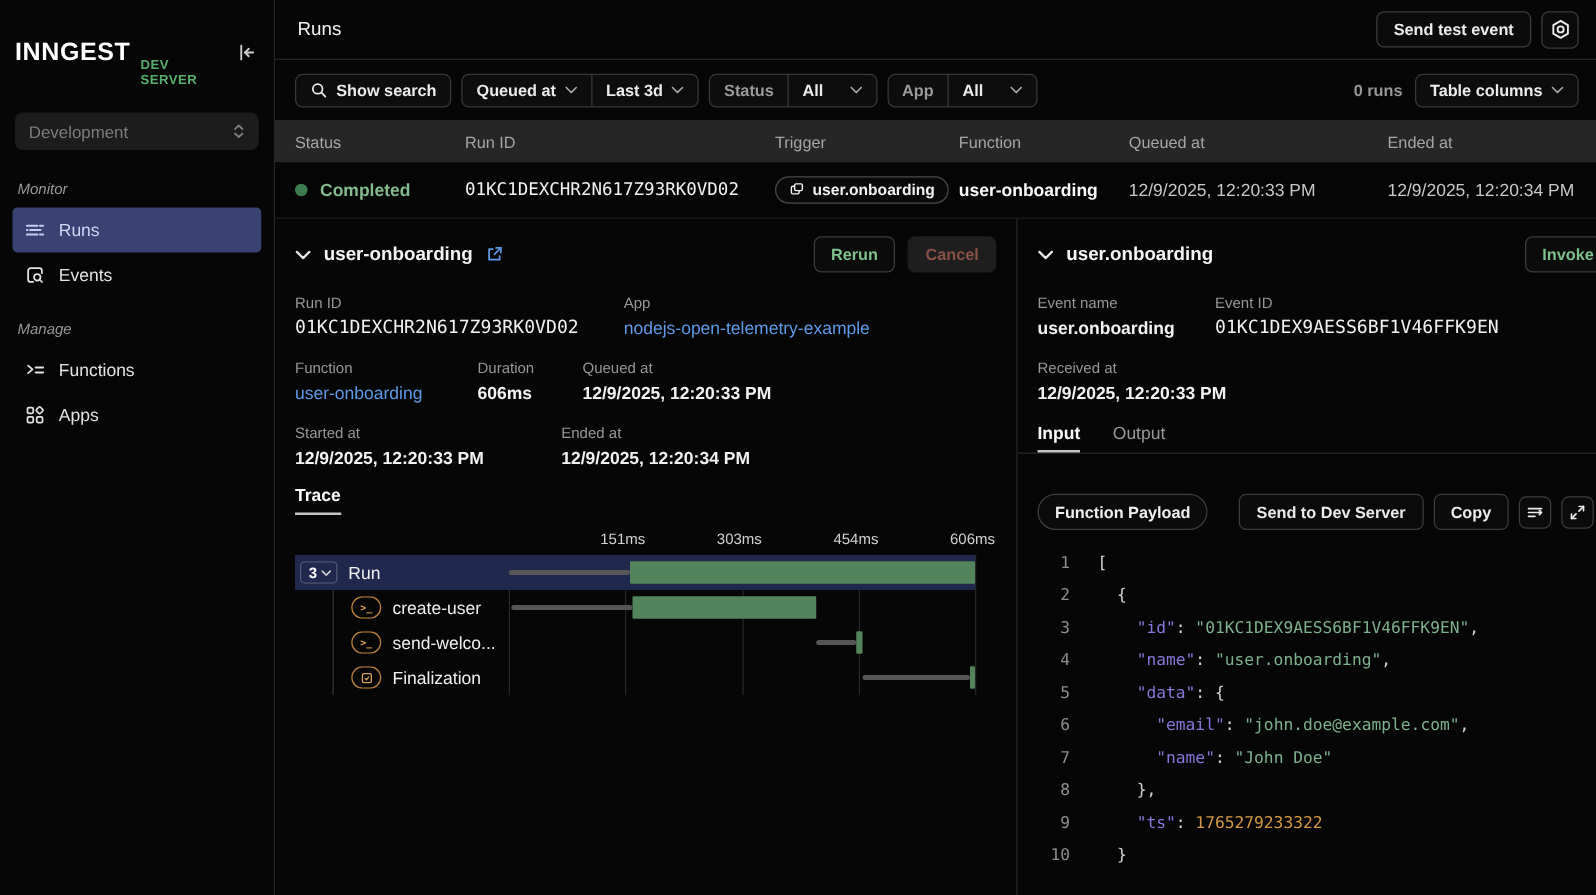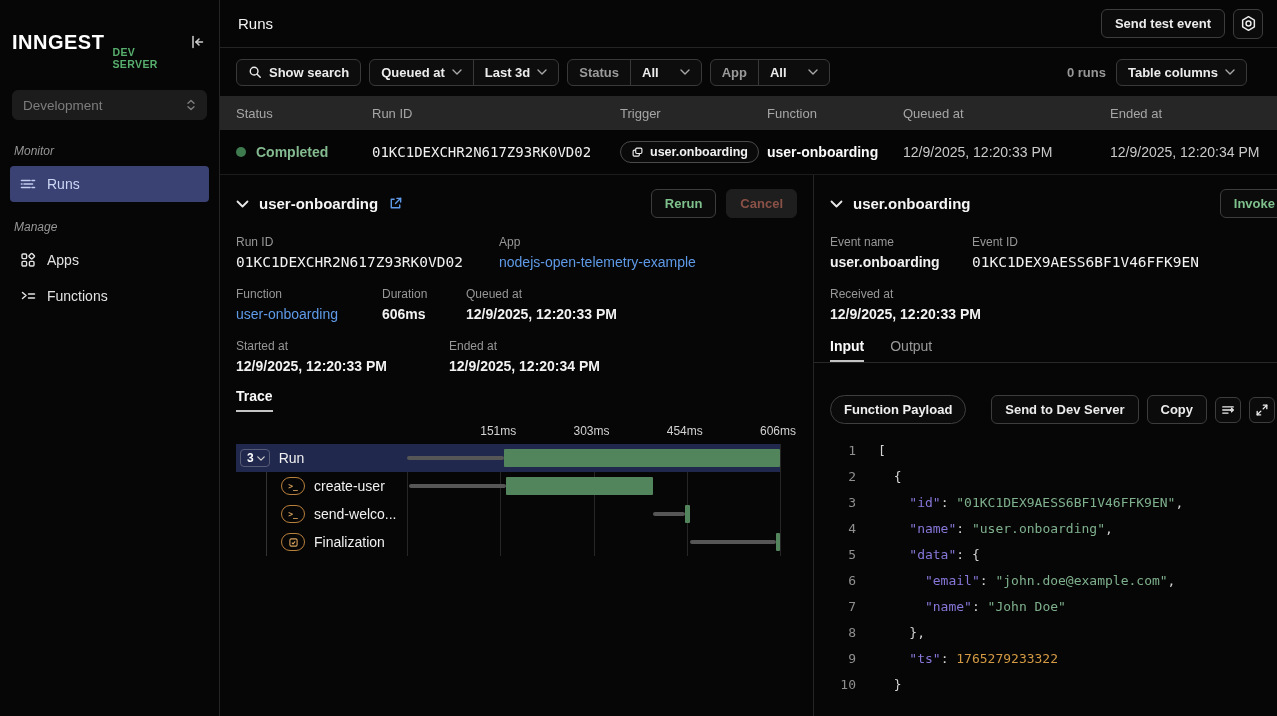--- a/index.html
+++ b/index.html
@@ -25,21 +25,21 @@
 
   
   .main { flex:1; display:flex; flex-direction:column; min-width:0; }
   .topbar { height:48px; min-height:48px; display:flex; align-items:center; padding:0 14px 0 18px; border-bottom:1px solid #242424; }
   .page-title { font-size:15px; font-weight:500; color:#f2f2f2; }
   .topbar-right { margin-left:auto; display:flex; gap:8px; align-items:center; }
   .btn { background:#0b0b0b; border:1px solid #3d3d3d; border-radius:6px; color:#ececec; font-size:13px; font-weight:600;
     padding:6px 13px; cursor:pointer; font-family:"Liberation Sans", sans-serif; white-space:nowrap; }
   .icon-btn { width:30px; height:30px; display:flex; align-items:center; justify-content:center; padding:0; }
 
-  .filterbar { height:48px; min-height:48px; display:flex; align-items:center; padding:0 30px 0 16px; gap:8px; }
+  .filterbar { height:48px; min-height:48px; display:flex; align-items:center; padding:0 14px 0 16px; gap:8px; }
   .pill { display:flex; align-items:stretch; border:1px solid #393939; border-radius:6px; background:#0d0d0d; overflow:hidden; height:27px; }
   .pill .seg { display:flex; align-items:center; gap:7px; padding:0 11px; font-size:13px; font-weight:600; color:#ececec; cursor:pointer; }
   .pill .seg + .seg { border-left:1px solid #393939; }
   .pill .seg.dim { color:#9a9a9a; cursor:default; }
   .chev { color:#a8a8a8; display:flex; }
   .filter-right { margin-left:auto; display:flex; align-items:center; gap:10px; }
   .runs-count { font-size:13px; color:#979797; font-weight:600; }
 
   
   .tbl-header, .tbl-row { display:grid; grid-template-columns:136px 248px 147px 136px 207px 1fr; padding-left:16px; align-items:center; }
@@ -154,42 +154,52 @@
           <path d="M1.5 4.5h8.5"></path>
             <path d="M12 4.5h2.5"></path>
           <path d="M4 8h8.5"></path>
             <path d="M1.5 8h.5"></path>
           <path d="M1.5 11.5h8.5"></path>
             <path d="M12 11.5h2.5"></path>
         </svg>
       </span>
       <span>Runs</span>
     </div>
+    <div class="side-item">
+      <span class="ic">
+        <svg width="16" height="16" viewBox="0 0 16 16" fill="none" stroke="#e2e2e2" stroke-width="1.4" stroke-linecap="round">
+          <path d="M13.5 6.5v-2a2 2 0 0 0-2-2h-7a2 2 0 0 0-2 2v7a2 2 0 0 0 2 2h2"></path>
+          <circle cx="9.8" cy="9.8" r="2.6"></circle>
+            <path d="M11.8 11.8l1.8 1.8"></path>
+        </svg>
+      </span>
+      <span>Events</span>
+    </div>
 
     <div class="side-section-label">Manage</div>
+    <div class="side-item">
+      <span class="ic">
+        <svg width="16" height="16" viewBox="0 0 16 16" fill="none" stroke="#e2e2e2" stroke-width="1.5" stroke-linecap="round" stroke-linejoin="round">
+          <path d="M2.5 4.5 6 7.5l-3.5 3"></path>
+            <path d="M8.5 6h6"></path>
+            <path d="M8.5 10h6"></path>
+        </svg>
+      </span>
+      <span>Functions</span>
+    </div>
     <div class="side-item">
       <span class="ic">
         <svg width="16" height="16" viewBox="0 0 16 16" fill="none" stroke="#e2e2e2" stroke-width="1.4" stroke-linejoin="round">
           <rect x="2" y="2" width="4.6" height="4.6" rx="1"></rect>
           <rect x="2" y="9.4" width="4.6" height="4.6" rx="1"></rect>
           <rect x="9.4" y="9.4" width="4.6" height="4.6" rx="1"></rect>
           <rect x="9.5" y="2" width="4.4" height="4.4" rx="1" transform="rotate(45 11.7 4.2)"></rect>
         </svg>
       </span>
       <span>Apps</span>
-    </div>
-    <div class="side-item">
-      <span class="ic">
-        <svg width="16" height="16" viewBox="0 0 16 16" fill="none" stroke="#e2e2e2" stroke-width="1.5" stroke-linecap="round" stroke-linejoin="round">
-          <path d="M2.5 4.5 6 7.5l-3.5 3"></path>
-            <path d="M8.5 6h6"></path>
-            <path d="M8.5 10h6"></path>
-        </svg>
-      </span>
-      <span>Functions</span>
     </div>
   </aside>
 
   <div class="main">
 
     <div class="topbar">
       <span class="page-title">Runs</span>
       <div class="topbar-right">
         <button class="btn">Send test event</button>
         <button class="btn icon-btn">

